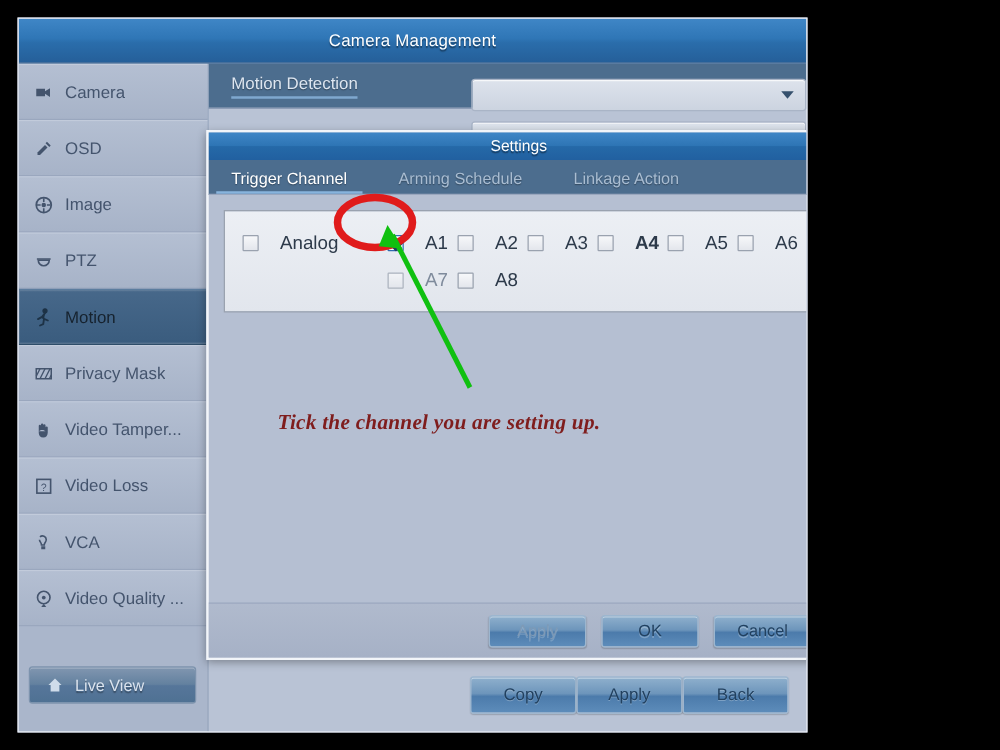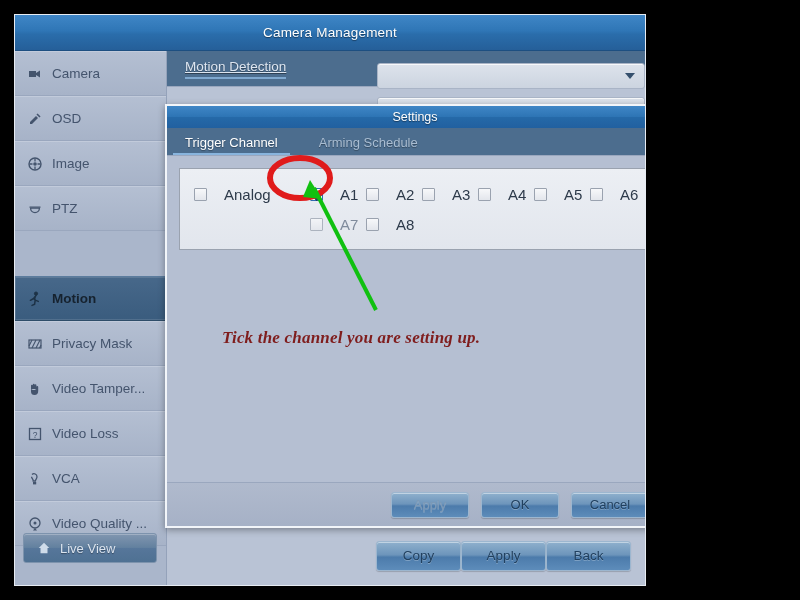--- a/index.html
+++ b/index.html
@@ -42,24 +42,23 @@
     position:relative; height:45px; display:flex; align-items:center;
     padding-left:12px; gap:9px;
     border-bottom:1px solid #9aa7be;
     border-top:1px solid #c2cbdb;
     color:#44546d; font-size:13.5px;
     background:linear-gradient(to bottom,#b4bfd2 0%, #a7b3c8 100%);
   }
   .side-item .label{ white-space:nowrap; overflow:hidden; }
   .side-item.active{
     background:linear-gradient(to bottom,#47688a 0%, #3a5c7e 100%);
-    color:#16222e; font-weight:bold;
+    color:#16222e; font-weight:normal;
     border-top:1px solid #5b7c9e; border-bottom:1px solid #2e4d69;
     box-shadow:inset 0 0 0 1px rgba(255,255,255,.12);
-    margin-top:45px;
   }
   .side-item.active .ic svg *{ stroke:#1d3246; fill:#1d3246; }
   .ic{ width:16px; height:16px; display:inline-flex; align-items:center; justify-content:center; flex:0 0 16px; }
   .ic svg{ display:block; }
 
   
   #live-view{
     position:absolute; left:8px; right:9px; bottom:22px; height:30px;
     display:flex; align-items:center; gap:8px; padding-left:12px;
     border-radius:3px;
@@ -81,21 +80,20 @@
     position:absolute; left:0; top:0; right:0; height:36px;
     background:#4c6d8e;
     border-bottom:1px solid #9aa7be;
   }
   #page-head .ptitle{
     position:absolute; left:18px; top:8px;
     color:#dde6f1; font-size:13.5px;
     padding-bottom:3px;
     border-bottom:2px solid #7fa8cf;
     text-shadow:0 1px 1px rgba(0,0,0,.4);
-    text-decoration:underline;
   }
   .rctl{
     position:absolute; right:0;
     background:linear-gradient(to bottom,#dde3ec 0%, #ccd4e0 100%);
     border:1px solid #a9b4c6; border-radius:3px;
     box-shadow:inset 0 1px 0 rgba(255,255,255,.75);
   }
   .chev{
     position:absolute; right:9px; top:50%; margin-top:-3px;
     width:0;height:0;border-left:5px solid transparent;border-right:5px solid transparent;
@@ -346,20 +344,23 @@
       <span>Settings</span>
     </div>
 
     <div id="dlg-tabs">
       <div class="tab active">
         <span>Trigger Channel</span>
       </div>
       <div class="tab">
         <span>Arming Schedule</span>
       </div>
+      <div class="tab">
+        <span>Linkage Action</span>
+      </div>
     </div>
 
     <div id="channel-box">
 
       <div class="cb-row" style="top:12px;">
         <div class="cb" style="position:absolute; left:14px;">
           <span class="box"></span>
           <span>Analog</span>
         </div>
 
@@ -368,21 +369,21 @@
           <span>A1</span>
         </div>
         <div class="cb" style="position:absolute; left:186px;">
           <span class="box"></span>
           <span>A2</span>
         </div>
         <div class="cb" style="position:absolute; left:242px;">
           <span class="box"></span>
           <span>A3</span>
         </div>
-        <div class="cb" style="position:absolute; left:298px;">
+        <div class="cb" style="position:absolute; left:298px;font-weight:bold;">
           <span class="box"></span>
           <span>A4</span>
         </div>
         <div class="cb" style="position:absolute; left:354px;">
           <span class="box"></span>
           <span>A5</span>
         </div>
         <div class="cb" style="position:absolute; left:410px;">
           <span class="box"></span>
           <span>A6</span>

